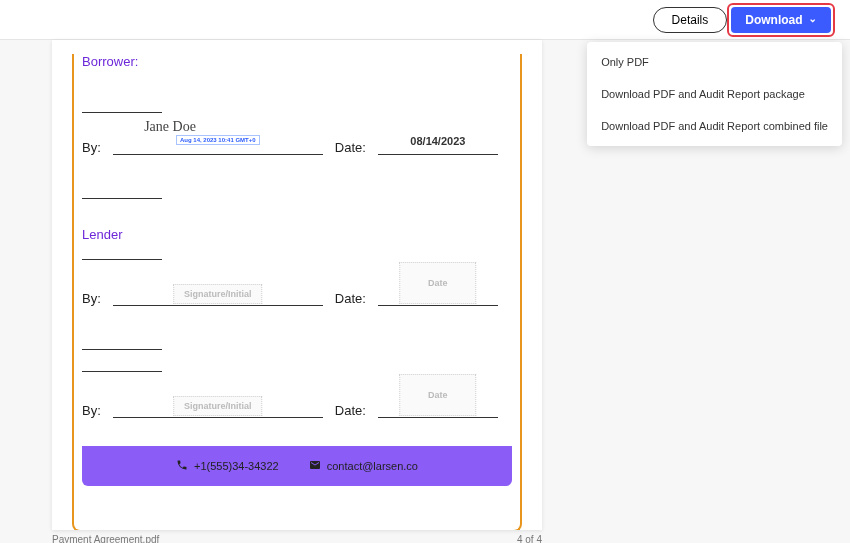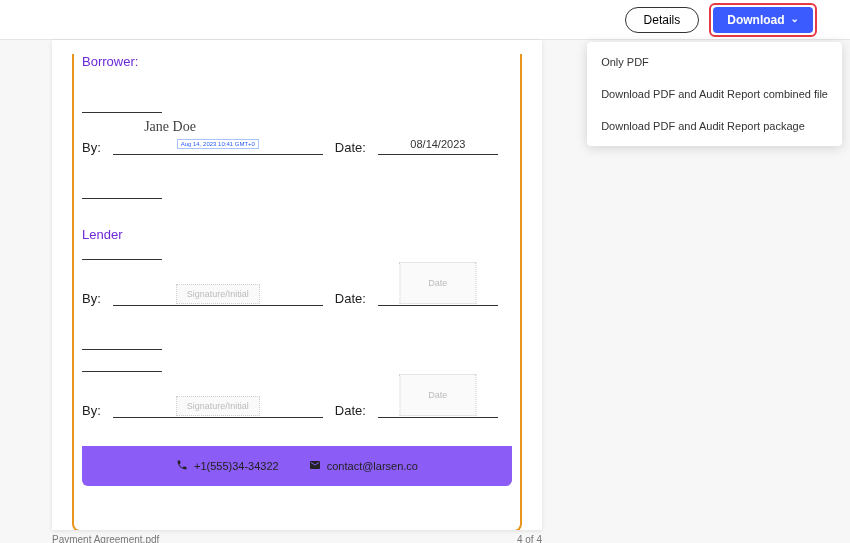--- a/index.html
+++ b/index.html
@@ -3,22 +3,21 @@
   <meta charset="utf-8">
   <style>
     * { margin: 0; padding: 0; box-sizing: border-box; }
     body { font-family: -apple-system, BlinkMacSystemFont, 'Segoe UI', Arial, sans-serif; background: #fff; width: 850px; height: 543px; overflow: hidden; }
     
     .top-bar {
       height: 40px;
       display: flex;
       justify-content: flex-end;
       align-items: center;
-      padding: 0 33px;
-      gap: 10px;
+      padding: 0 15px;
       border-bottom: 1px solid #e5e5e5;
       background: #fff;
     }
     .details-btn {
       border: 1px solid #333;
       border-radius: 18px;
       padding: 5px 18px;
       font-size: 12px;
       background: #fff;
       cursor: pointer;
@@ -124,22 +123,23 @@
       font-size: 13px;
       color: #222;
     }
     .sig-line {
       border-bottom: 1px solid #333;
       flex: 1;
       height: 20px;
       position: relative;
       margin: 0 4px;
       display: flex;
-      align-items: center;
+      align-items: flex-start;
       justify-content: center;
+      font-weight: bold;
     }
     .sig-line.short { flex: 0 0 120px; }
     .sig-line.wide { flex: 0 0 210px; }
     .sig-stamp {
       font-size: 6px;
       color: #2b5cff;
       border: 1px solid #a8c4ff;
       padding: 1px 3px;
       margin-bottom: 1px;
     }
@@ -209,22 +209,22 @@
   <div class="download-wrapper">
     <button class="download-btn">
       <span>Download</span>
       <span class="chevron">⌄</span>
     </button>
   </div>
 </div>
 
 <div class="dropdown-menu">
   <div class="dropdown-item">Only PDF</div>
+  <div class="dropdown-item">Download PDF and Audit Report package</div>
   <div class="dropdown-item">Download PDF and Audit Report combined file</div>
-  <div class="dropdown-item">Download PDF and Audit Report package</div>
 </div>
 
 <div class="viewer-area">
   <div class="document-frame">
     <div class="doc-inner">
 
       <div class="section-label">Borrower:</div>
       <div class="underline-short mt"></div>
       <div class="signed-name">Jane Doe</div>
       <div class="sig-row">

